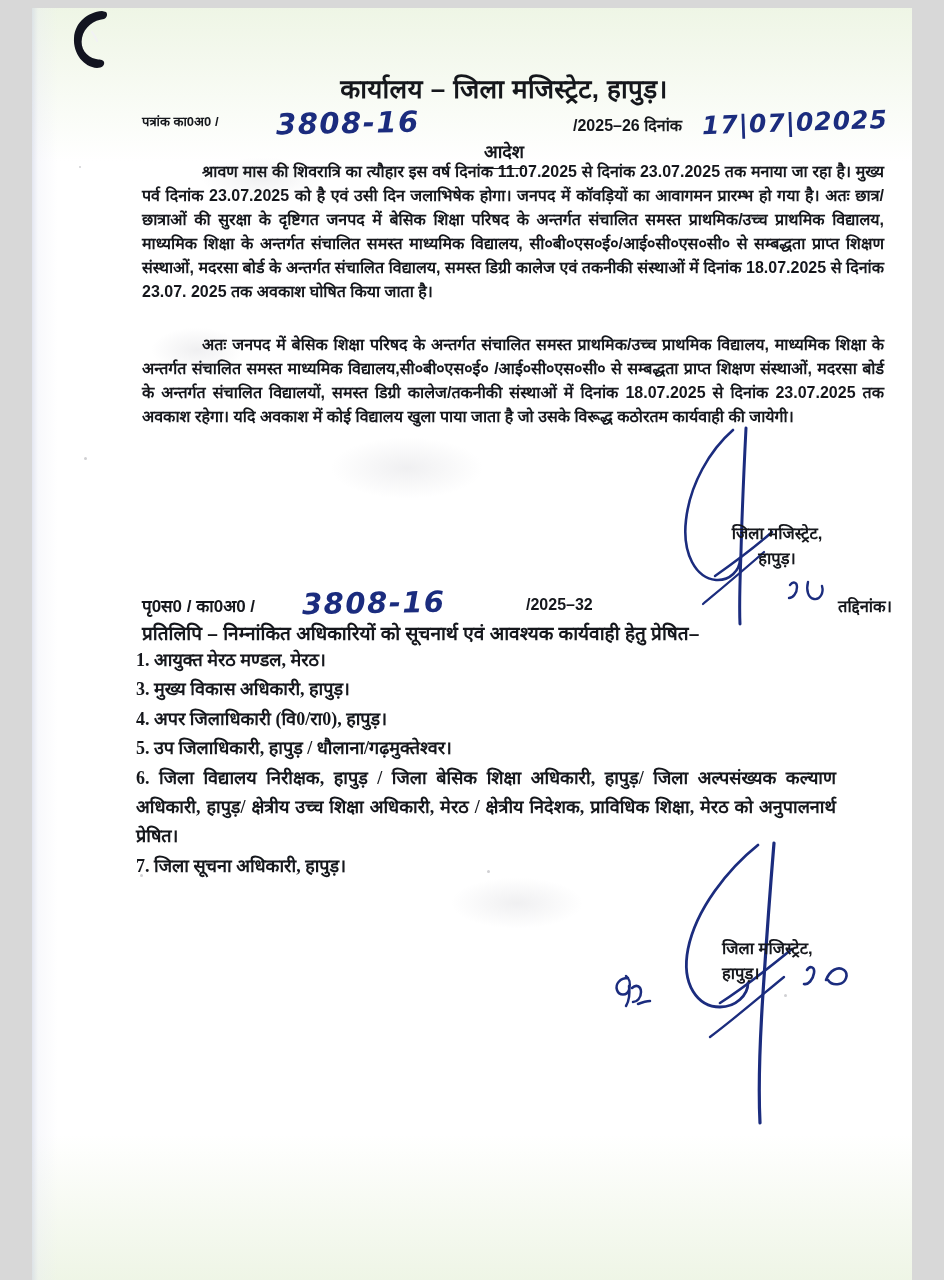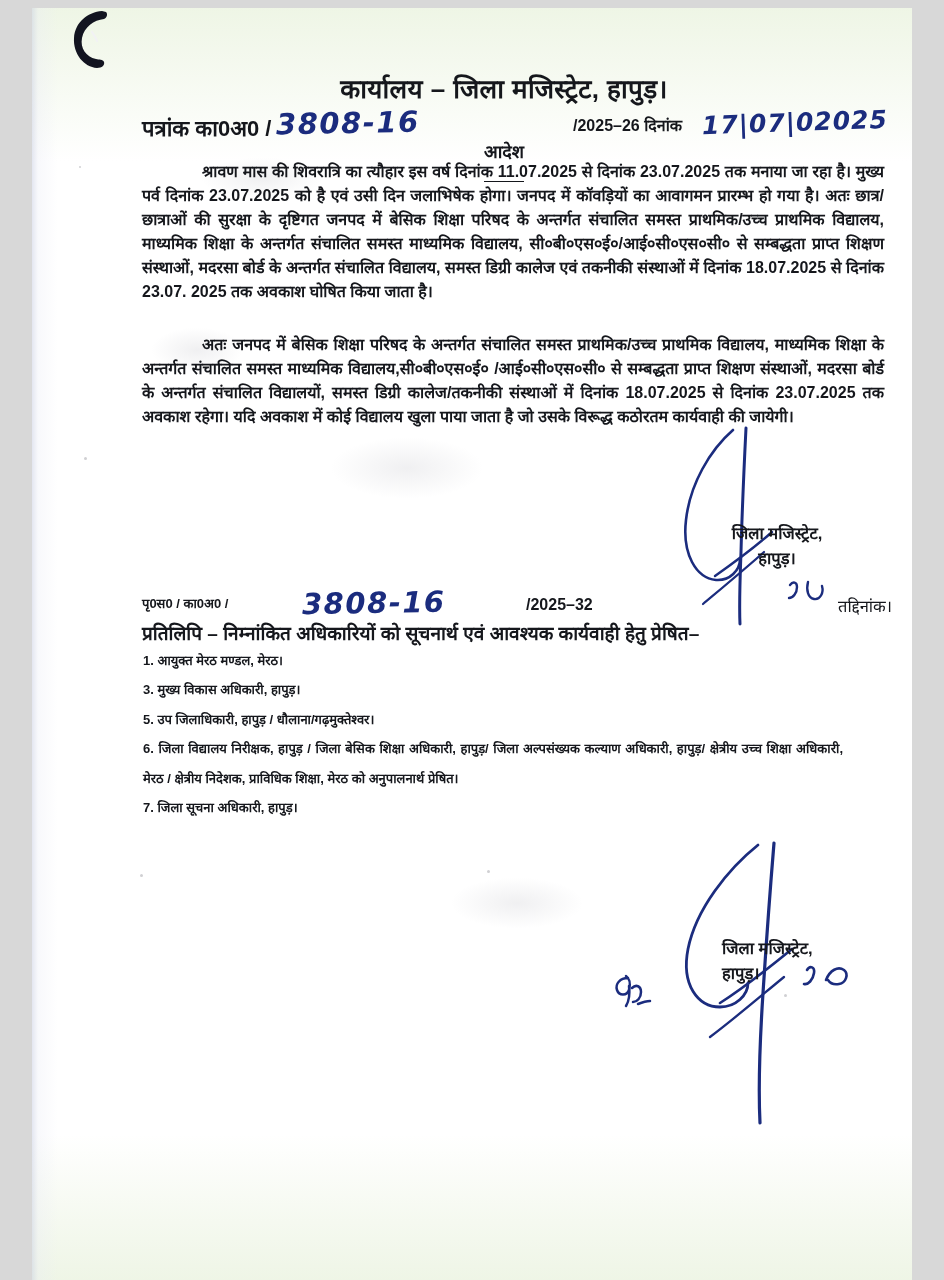--- a/index.html
+++ b/index.html
@@ -59,29 +59,29 @@
   #title {
     left: 0; top: 62px;
     width: 944px;
     text-align: center;
     font-size: 26px;
     font-weight: 700;
     letter-spacing: 0.4px;
     white-space: nowrap;
   }
 
-  #ref-label  { left: 110px; top: 104px; font-size: 22px; font-weight: 600; }
+  #ref-label  { left: 110px; top: 104px; font-size: 13px; font-weight: 600; }
   #year-label { left: 541px; top: 106px; font-size: 16px; font-weight: 600; }
   #order-head {
     left: 0; top: 131px; width: 944px;
     text-align: center; font-size: 18px; font-weight: 600;
   }
   #order-head span {
     border-bottom: 1.6px solid #15171c;
-    padding-bottom: 19px;
+    padding-bottom: 6px;
   }
 
   
   .body-block {
     position: absolute;
     left: 110px;
     width: 742px;
     font-size: 16px;
     line-height: 24px;
     text-align: justify;
@@ -102,41 +102,42 @@
     font-size: 16.5px;
     line-height: 25px;
     font-weight: 600;
     color: #15171c;
     text-align: center;
   }
   #sig-block-1 div { white-space: nowrap; }
   #tad-right {
     position: absolute;
     left: 806px; top: 586px;
-    font-size: 16.5px; font-weight: 400; color: #15171c;
+    font-size: 16.5px; font-weight: 700; color: #15171c;
     white-space: nowrap;
   }
 
-  #ref-label-2 { left: 110px; top: 586px; font-size: 13px; font-weight: 600; }
+  #ref-label-2 { left: 110px; top: 586px; font-size: 17px; font-weight: 600; }
   #year-label-2 { left: 494px; top: 588px; font-size: 16px; font-weight: 600; }
 
   #copy-line {
     left: 110px; top: 612px;
     font-size: 19px; font-weight: 600;
   }
 
   
   #dist-list {
     position: absolute;
-    left: 111px; top: 638px;
+    left: 104px; top: 638px;
     width: 760px;
-    font-size: 13px;
+    font-size: 18px;
     line-height: 29.4px;
     font-weight: 600;
     color: #15171c;
+    font-family: Liberation Serif, serif;
   }
   #dist-list .li {
     display: block;
   }
   #dist-list .li.wrap {
     white-space: normal;
     text-align: justify;
     width: 700px;
   }
 
@@ -260,20 +261,21 @@
 
   <div class="doc-text" id="year-label-2">/2025–32</div>
 
   <div id="tad-right">तद्दिनांक।</div>
 
   <div class="doc-text" id="copy-line">प्रतिलिपि – निम्नांकित अधिकारियों को सूचनार्थ एवं आवश्यक कार्यवाही हेतु प्रेषित–</div>
 
   <div id="dist-list">
       <div class="li"><span>1.</span><span> आयुक्त मेरठ मण्डल, मेरठ।</span></div>
       <div class="li"><span>3.</span><span> मुख्य विकास अधिकारी, हापुड़।</span></div>
+      <div class="li"><span>4.</span><span> अपर जिलाधिकारी (वि0/रा0), हापुड़।</span></div>
       <div class="li"><span>5.</span><span> उप जिलाधिकारी, हापुड़ / धौलाना/गढ़मुक्तेश्वर।</span></div>
       <div class="li wrap"><span>6.</span><span> जिला विद्यालय निरीक्षक, हापुड़ / जिला बेसिक शिक्षा अधिकारी, हापुड़/ जिला अल्पसंख्यक कल्याण अधिकारी, हापुड़/ क्षेत्रीय उच्च शिक्षा अधिकारी, मेरठ / क्षेत्रीय निदेशक, प्राविधिक शिक्षा, मेरठ को अनुपालनार्थ प्रेषित।</span></div>
       <div class="li"><span>7.</span><span> जिला सूचना अधिकारी, हापुड़।</span></div>
     </div>
 
   <svg class="sig" id="sig-2" width="210" height="290" viewBox="0 0 210 290">
     <g fill="none" stroke="#1b2c7e" stroke-linecap="round">
       <path d="M96 2 C66 26 34 66 26 106 C19 142 36 164 58 164 C74 164 86 152 86 140" stroke-width="2.8"></path>
       <path d="M112 0 C108 48 104 104 101 150 C98 196 96 240 98 280" stroke-width="3.2"></path>
       <path d="M58 160 C80 146 108 124 130 106" stroke-width="2.6"></path>

